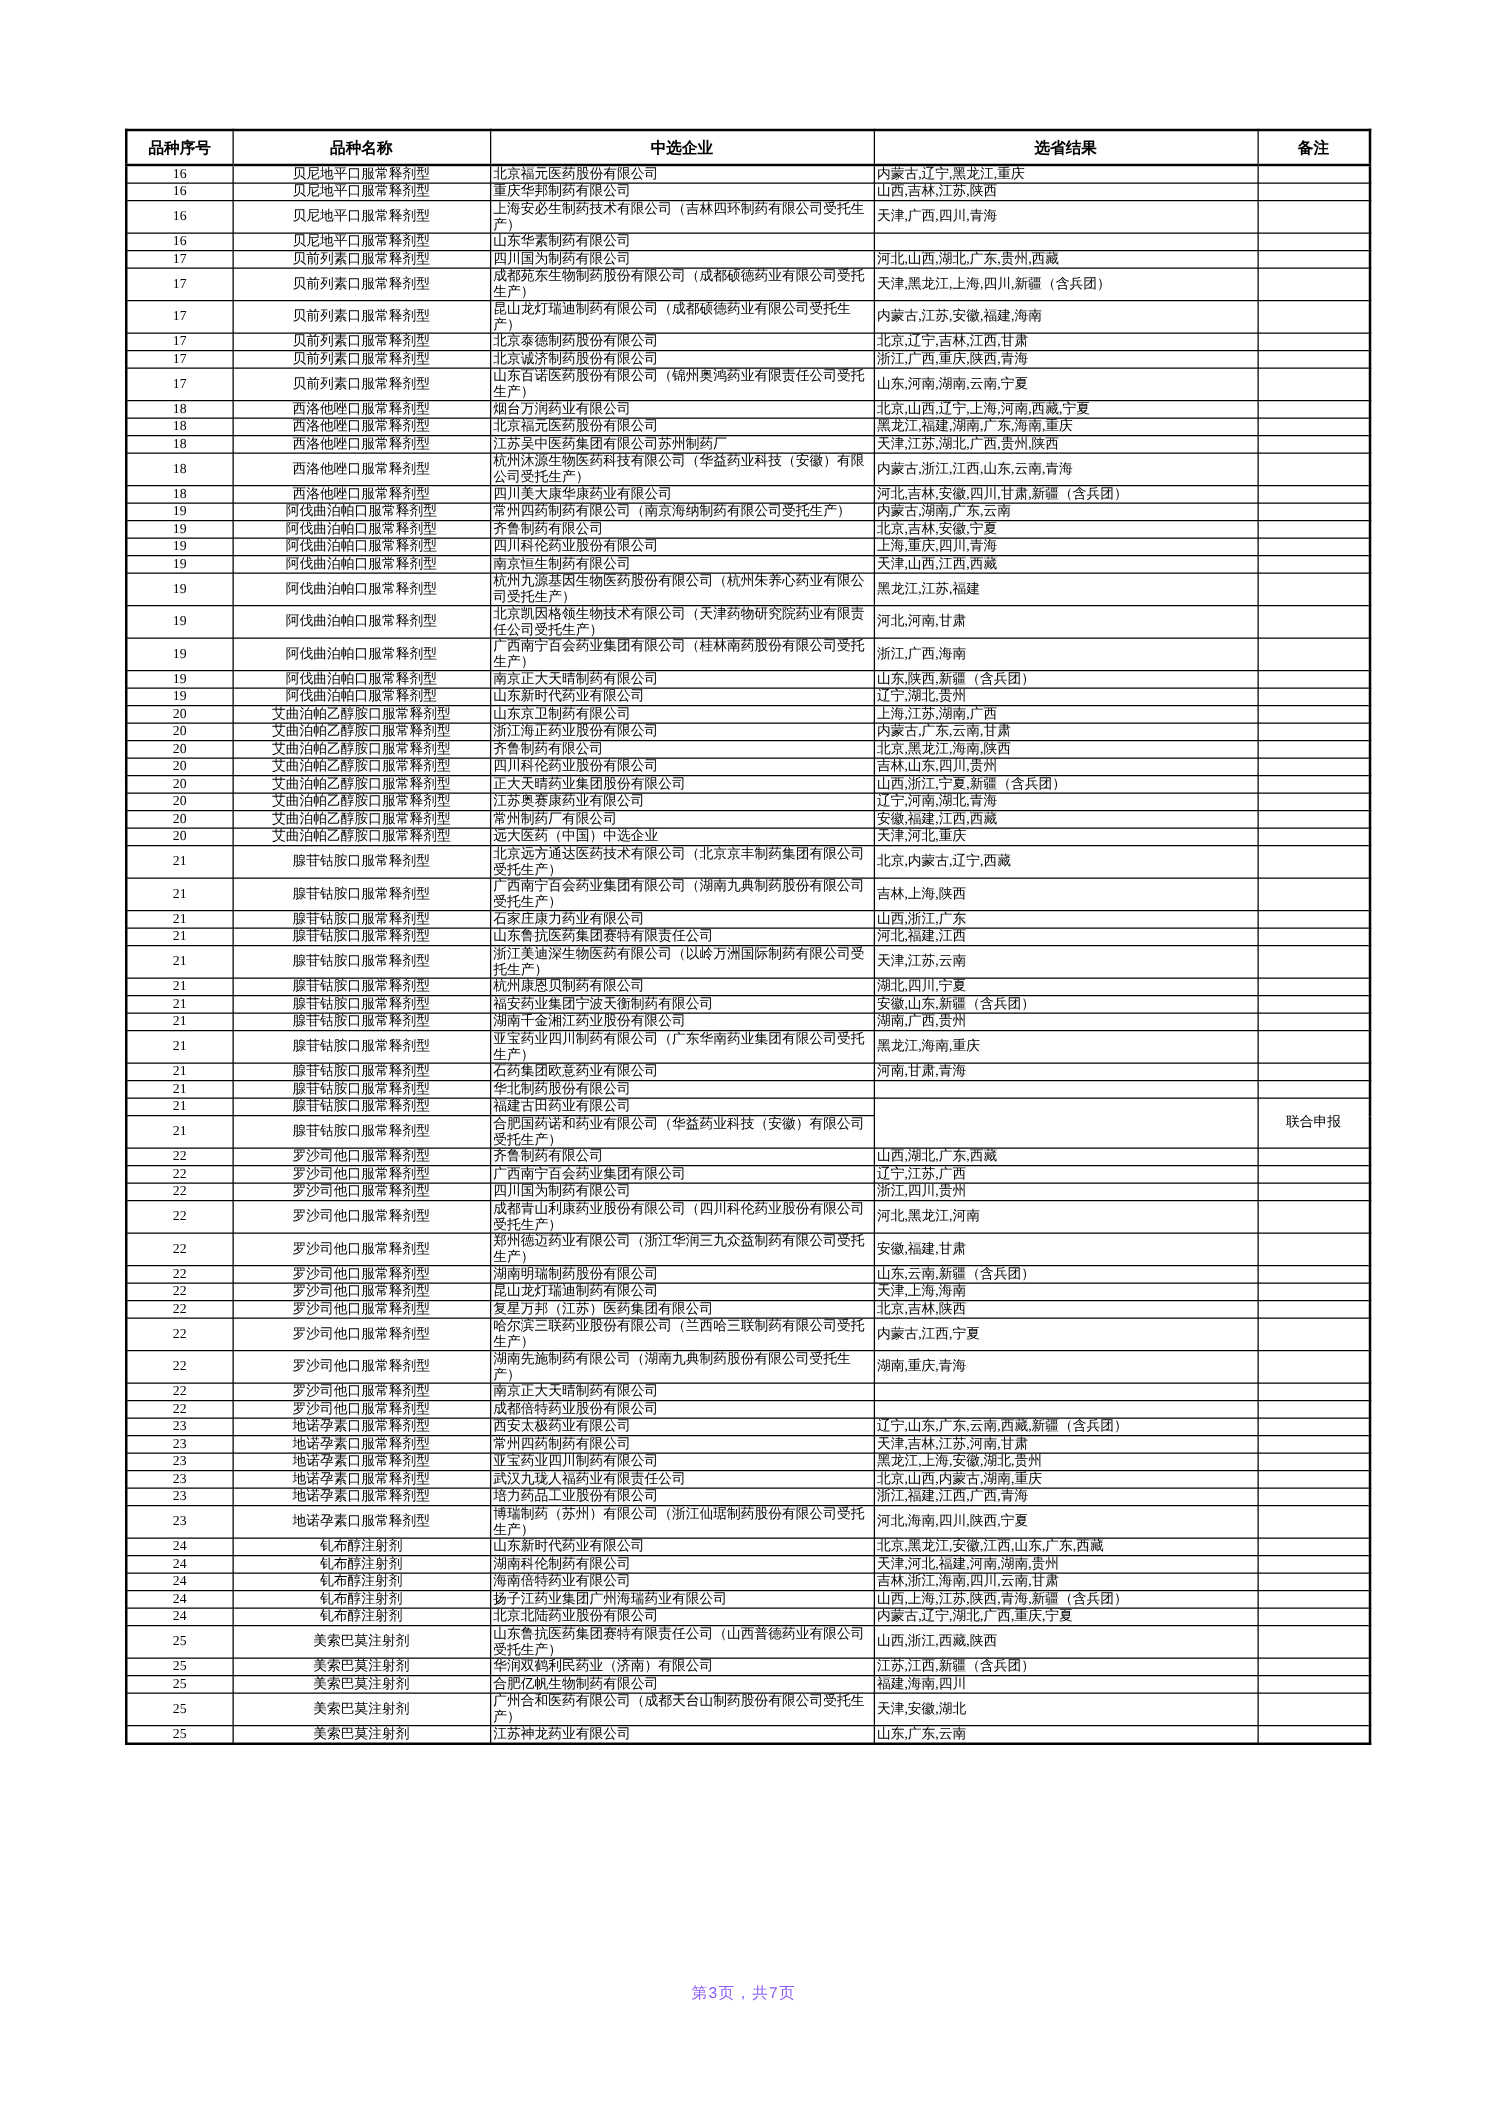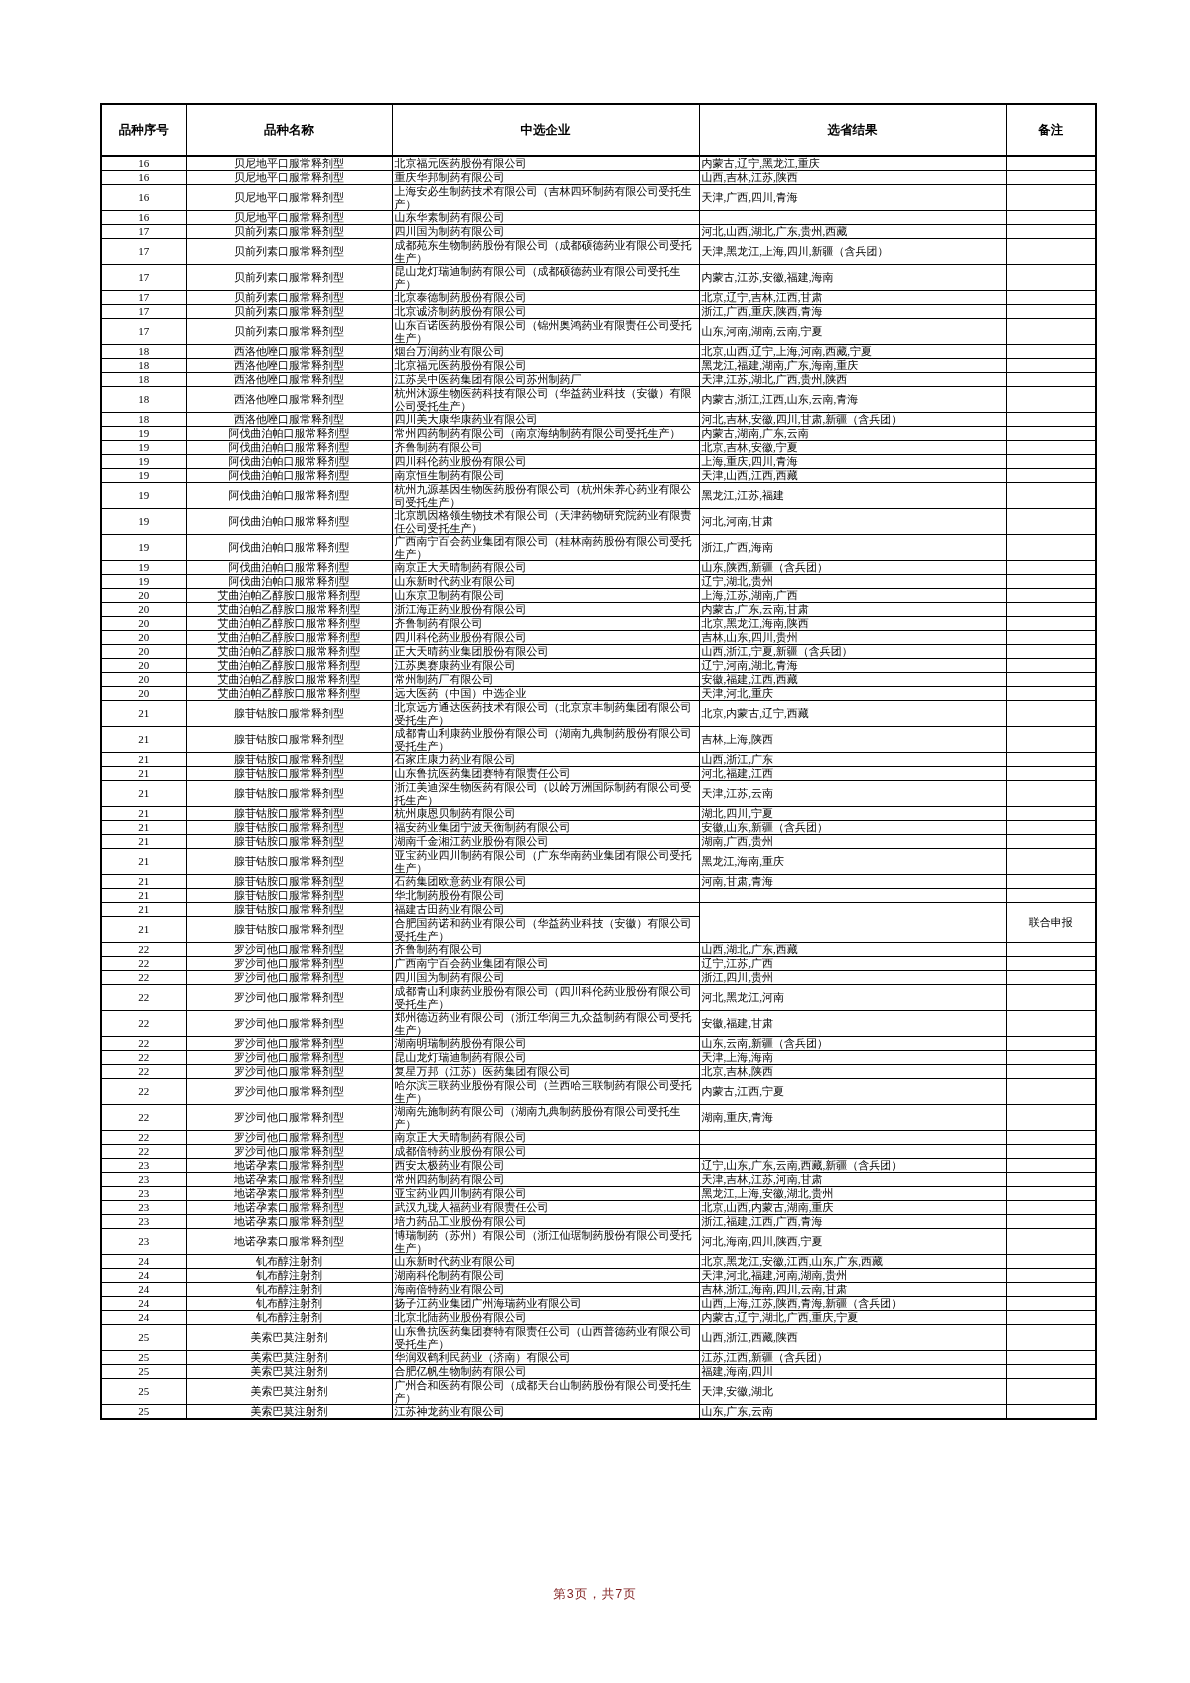--- a/index.html
+++ b/index.html
@@ -1,31 +1,31 @@
 <!DOCTYPE html>
 <html><head>
 <meta charset="utf-8">
 <style>
   html,body{margin:0;padding:0;background:#fff;}
   .sheet{position:relative;width:1190px;height:1683px;background:#ffffff;overflow:hidden;
          font-family:"Liberation Serif","DejaVu Serif",serif;color:#000;}
   table.results{position:absolute;left:100px;top:103px;width:995px;border-collapse:collapse;
          table-layout:fixed;border:2px solid #000;}
   table.results th{border:1px solid #000;border-bottom:2px solid #000;background:#fff;
-         font-size:12.5px;font-weight:bold;height:26px;text-align:center;padding:12px 2px;}
+         font-size:12.5px;font-weight:bold;height:26px;text-align:center;padding:0 2px;}
   table.results td{border:1px solid #000;font-size:11px;line-height:12.5px;height:13px;
          padding:0 2px;word-break:break-all;vertical-align:middle;background:#fff;}
   td.c-seq{text-align:center;font-size:11.5px;}
   td.c-name{text-align:center;}
   td.c-comp{text-align:left;}
   td.c-prov{text-align:left;}
   td.c-rem{text-align:center;}
   .footer{position:absolute;left:0;right:0;top:1586px;text-align:center;
          font-family:"Liberation Sans","DejaVu Sans",sans-serif;font-size:12.5px;
-         color:#7f1d1d;letter-spacing:1px;}
+         color:#8b5cf6;letter-spacing:1px;}
 </style>
 </head>
 <body>
 
 <div class="sheet">
   <table class="results">
     <colgroup>
       <col style="width:85px">
         <col style="width:206px">
         <col style="width:307px">
@@ -269,21 +269,21 @@
         <tr>
           <td class="c-seq">21</td>
           <td class="c-name">腺苷钴胺口服常释剂型</td>
           <td class="c-comp">北京远方通达医药技术有限公司（北京京丰制药集团有限公司受托生产）</td>
           <td class="c-prov">北京,内蒙古,辽宁,西藏</td>
           <td class="c-rem"></td>
         </tr>
         <tr>
           <td class="c-seq">21</td>
           <td class="c-name">腺苷钴胺口服常释剂型</td>
-          <td class="c-comp">成都青山利康药业股份有限公司（湖南九典制药股份有限公司受托生产）</td>
+          <td class="c-comp">广西南宁百会药业集团有限公司（湖南九典制药股份有限公司受托生产）</td>
           <td class="c-prov">吉林,上海,陕西</td>
           <td class="c-rem"></td>
         </tr>
         <tr>
           <td class="c-seq">21</td>
           <td class="c-name">腺苷钴胺口服常释剂型</td>
           <td class="c-comp">石家庄康力药业有限公司</td>
           <td class="c-prov">山西,浙江,广东</td>
           <td class="c-rem"></td>
         </tr>

